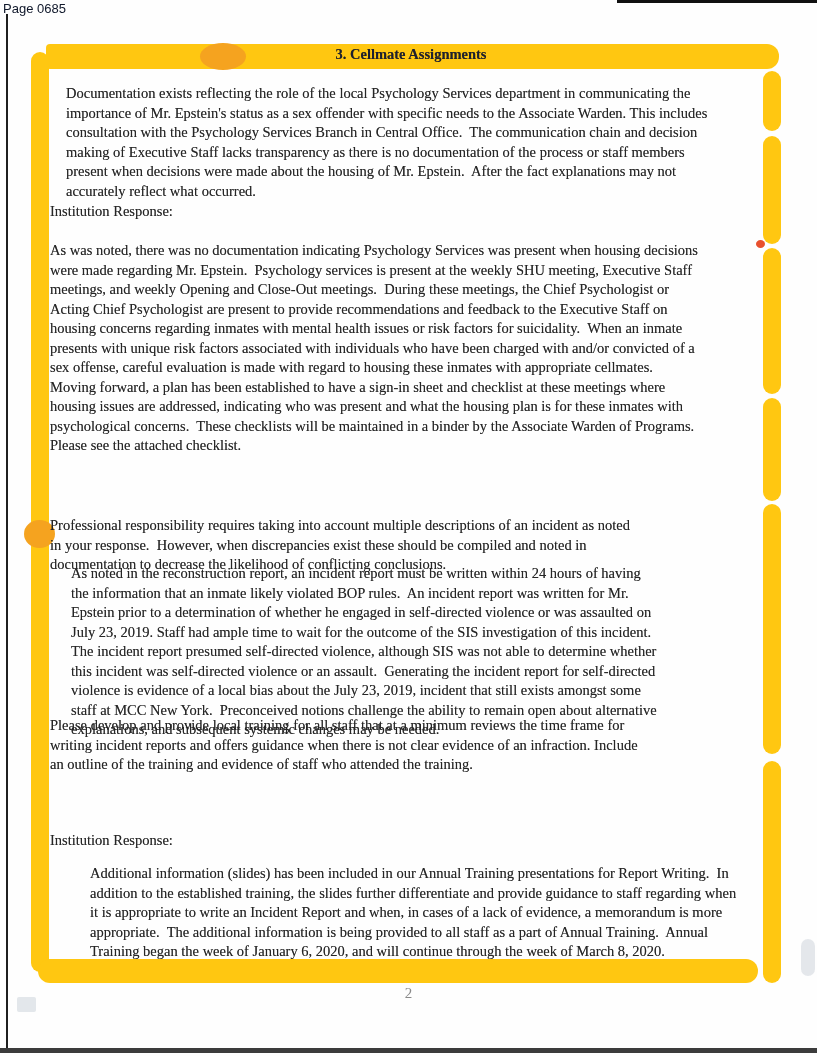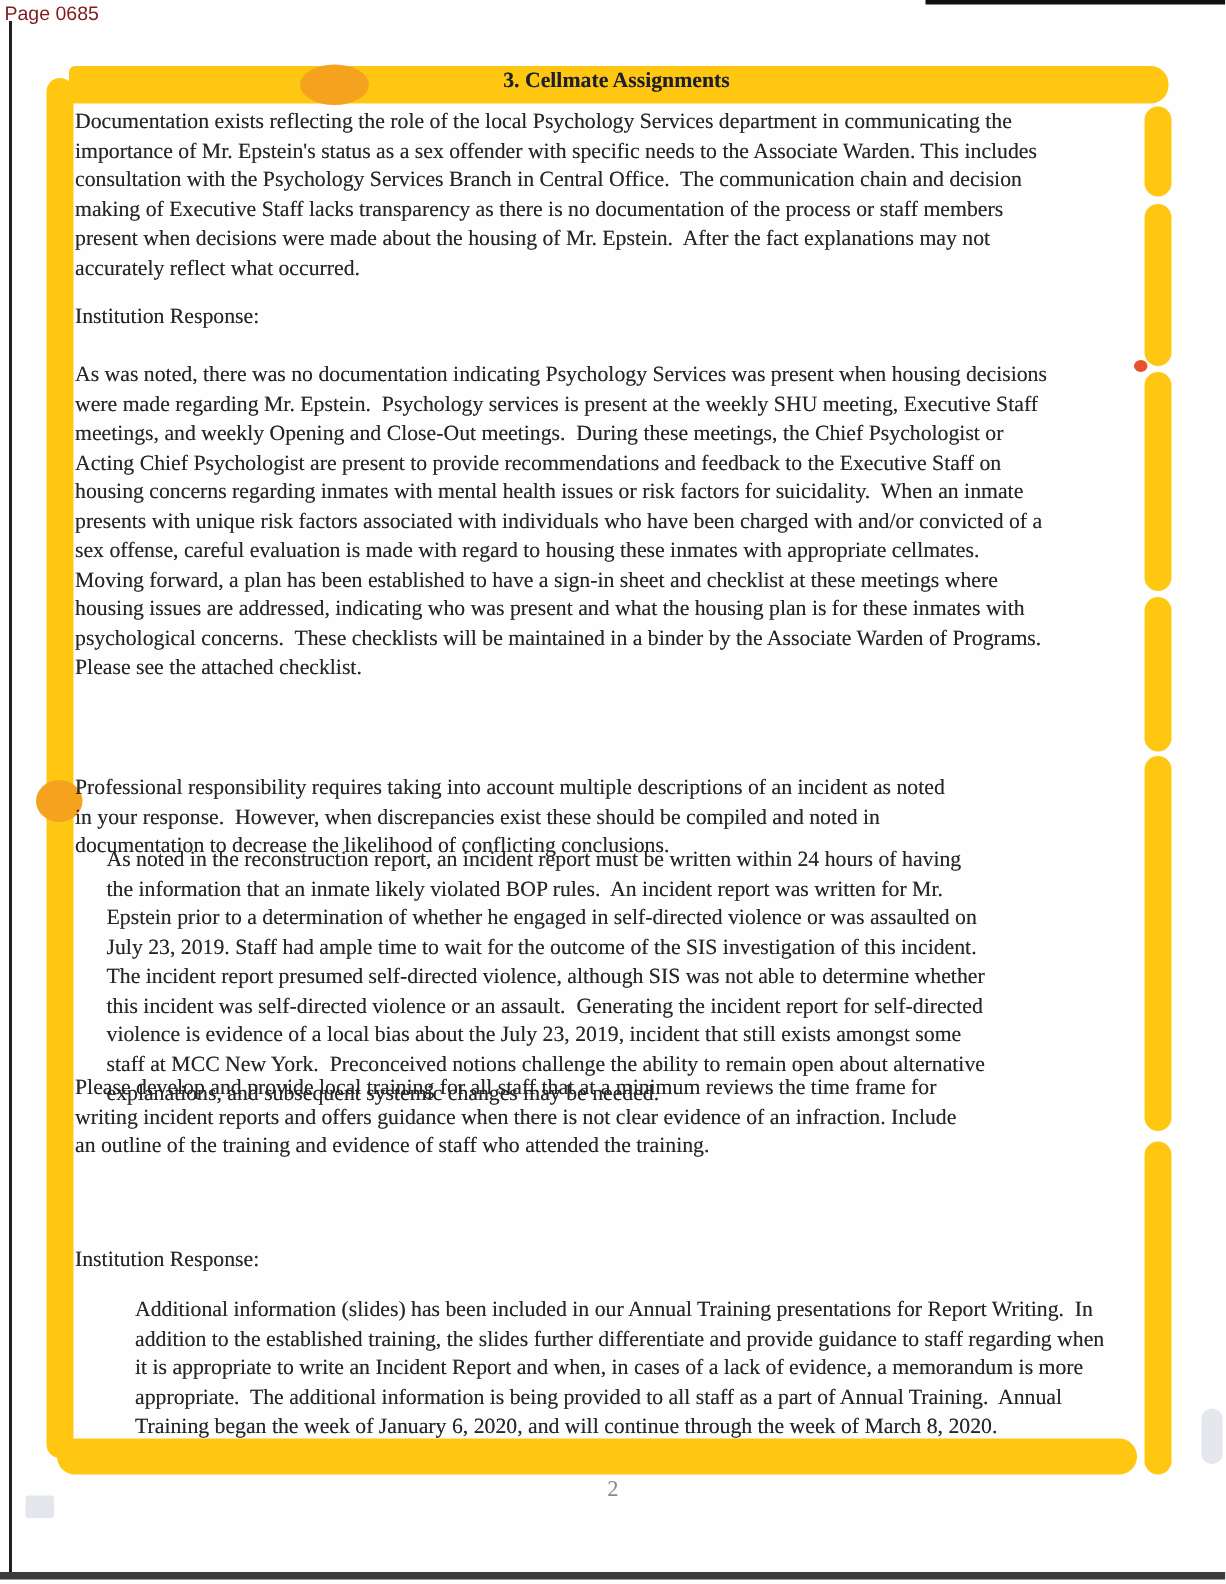--- a/index.html
+++ b/index.html
@@ -9,21 +9,21 @@
   }
   
   .edge{position:absolute;background:#1f1f1f;}
   #edge-left{left:6px;top:14px;width:2px;height:1036px;}
   #edge-top-right{left:617px;top:0;width:200px;height:3px;background:#111;}
   #edge-bottom{left:0;top:1048px;width:817px;height:5px;background:#3c3c3c;}
   
   #page-label{
     position:absolute;left:3px;top:1px;
     font-family:"Liberation Sans","DejaVu Sans",sans-serif;
-    font-size:13px;color:#7f1d1d;z-index:4;text-align:right;
+    font-size:13px;color:#0f172a;z-index:4;text-align:right;
   }
   #page-number{
     position:absolute;left:0;top:985px;width:817px;text-align:center;
     font-size:15px;color:#8a8a8a;z-index:4;
   }
   
   .hl{position:absolute;background:#FFC711;z-index:1;}
   #hl-title{left:46px;top:44px;width:733px;height:25px;border-radius:4px 12px 12px 4px;}
   #hl-left-bar{left:31px;top:52px;width:18px;height:920px;border-radius:9px;}
   .rbar{left:763px;width:18px;border-radius:9px;}
@@ -43,21 +43,21 @@
   #artifact-br{position:absolute;left:801px;top:939px;width:14px;height:37px;background:#dfe3e7;opacity:.85;border-radius:7px;}
   
   .tblock{
     position:absolute;left:50px;width:722px;
     font-size:14.5px;line-height:19.5px;color:#262626;
     white-space:pre;z-index:3;
     text-shadow:0 0 .4px rgba(0,0,0,.45);
   }
   .heading{font-weight:700;color:#1d2030;}
   #s3-title{top:45px;text-align:center;}
-  #s3-p1{top:72px;}
+  #s3-p1{top:84px;padding-left:16px;}
   #s3-ir{top:202px;}
   #s3-p2{top:241px;}
   #s4-title{top:469px;}
   #s4-p1{top:496px;margin-top:20px;}
   #s4-p2{top:564px;margin-left:21px;}
   #s4-p3{top:716px;}
   #s4-ir{top:831px;}
   #s4-p4{top:864px;padding-left:40px;}
 </style>
 </head>

